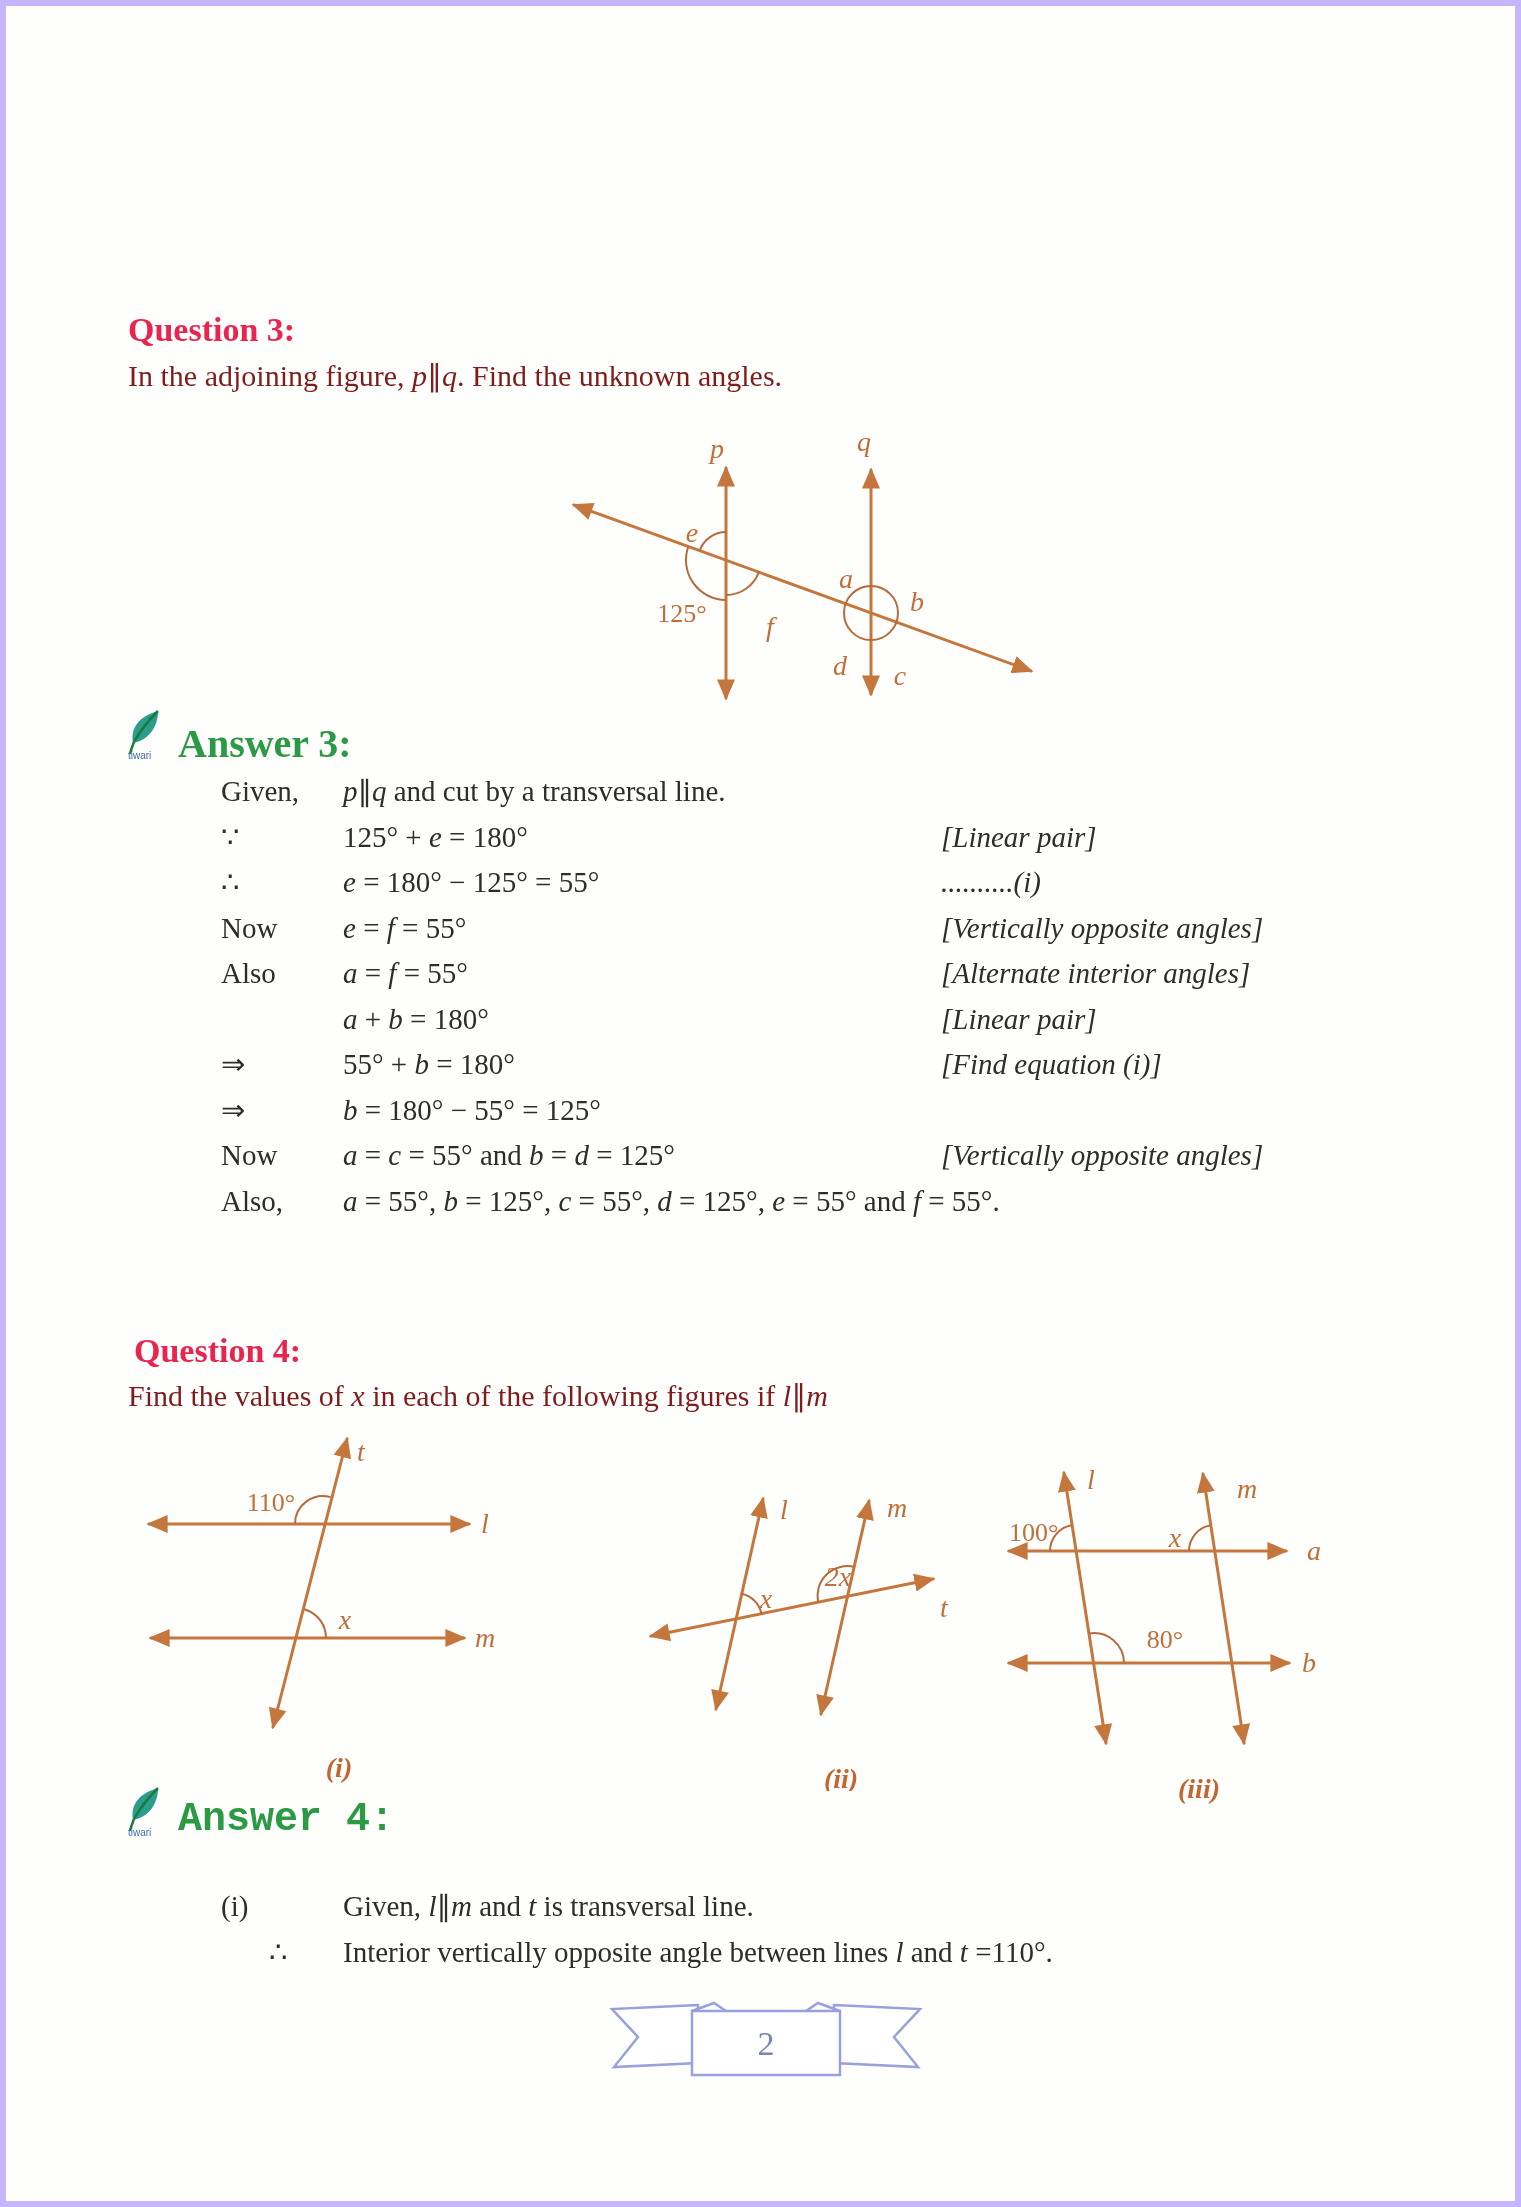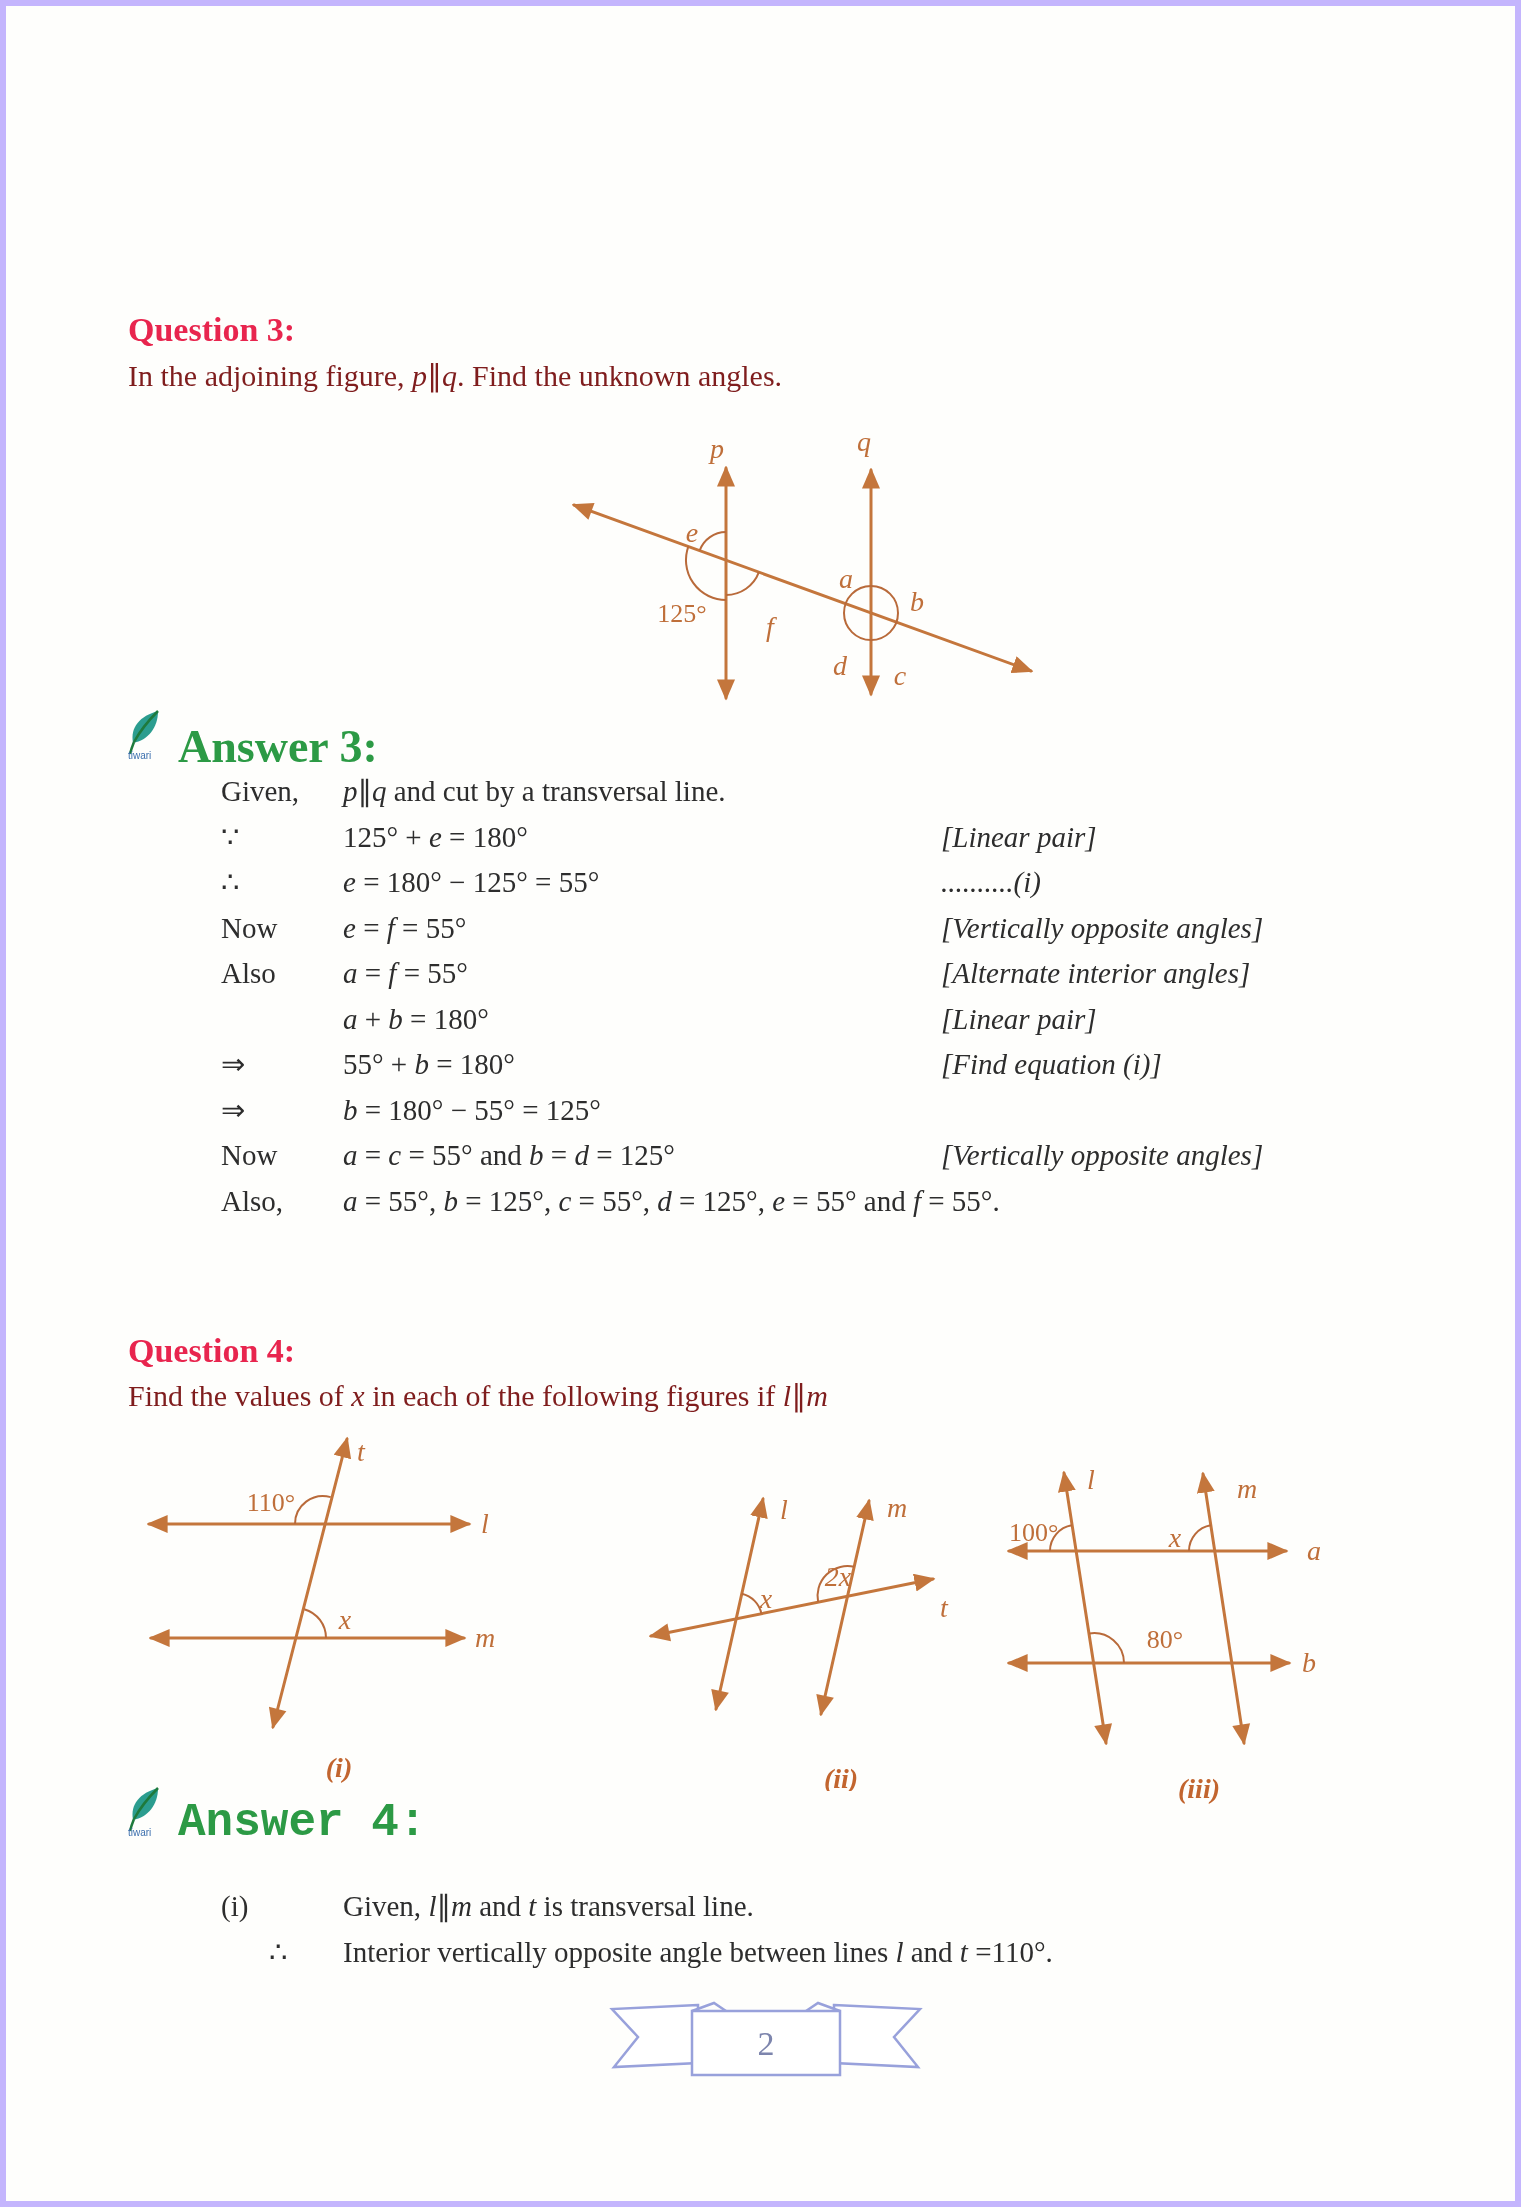--- a/index.html
+++ b/index.html
@@ -7,21 +7,21 @@
     position:relative; width:1521px; height:2207px;
     background:#fefefc;
     border:6px solid #c4b5fd;
     box-sizing:border-box;
     font-family:"Liberation Serif", serif;
     color:#2d2d2d;
     overflow:hidden;
   }
   .abs { position:absolute; }
   .q-heading { font-size:34px; font-weight:bold; color:#e8254e; }
-  .a-heading { font-size:46px; font-weight:bold; color:#2c9a45; }
+  .a-heading { font-size:40px; font-weight:bold; color:#2c9a45; }
   .body-text { font-size:30px; color:#7f1d1d; }
   .body-text i, .col-math i, .ans-line i { font-style:italic; }
   
   .rows { width:1260px; }
   .arow {
     display:grid; grid-template-columns:122px 598px 1fr;
     height:45.5px; line-height:45.5px; font-size:29px;
   }
   .col-label { white-space:nowrap; }
   .col-math  { white-space:nowrap; }
@@ -143,21 +143,21 @@
       <span class="col-note">[Vertically opposite angles]</span>
     </div>
 
     <div class="arow">
       <span class="col-label">Also,</span>
       <span class="col-math"><i>a</i> = 55°, <i>b</i> = 125°, <i>c</i> = 55°, <i>d</i> = 125°, <i>e</i> = 55°  and  <i>f</i> = 55°.</span>
       <span class="col-note"></span>
     </div>
   </div>
 
-  <div class="abs q-heading" style="left:122px; top:1326px;text-align:center;">Question 4:</div>
+  <div class="abs q-heading" style="left:128px; top:1326px;text-align:center;">Question 4:</div>
   <div class="abs body-text" style="left:122px; top:1372px;">Find the values of  <i>x</i>  in each of the following figures if <i>l</i>∥<i>m</i></div>
 
   <svg class="abs" style="left:95px; top:1415px;" width="400" height="365" viewBox="0 0 400 365">
     <line class="fig-line" x1="48" y1="103" x2="368" y2="103" marker-start="url(#ahs)" marker-end="url(#ah)"></line>
     <line class="fig-line" x1="50" y1="217" x2="363" y2="217" marker-start="url(#ahs)" marker-end="url(#ah)"></line>
     <line class="fig-line" x1="172" y1="306" x2="246" y2="18" marker-start="url(#ahs)" marker-end="url(#ah)"></line>
     <path class="fig-arc" d="M 194 103 A 28 28 0 0 1 229.7 76.1"></path>
     <path class="fig-arc" d="M 203.3 188.2 A 30 30 0 0 1 225 217"></path>
     <text class="fig-num" x="170" y="90" text-anchor="middle">110°</text>
     <text class="fig-lab" x="244" y="208" text-anchor="middle">x</text>

